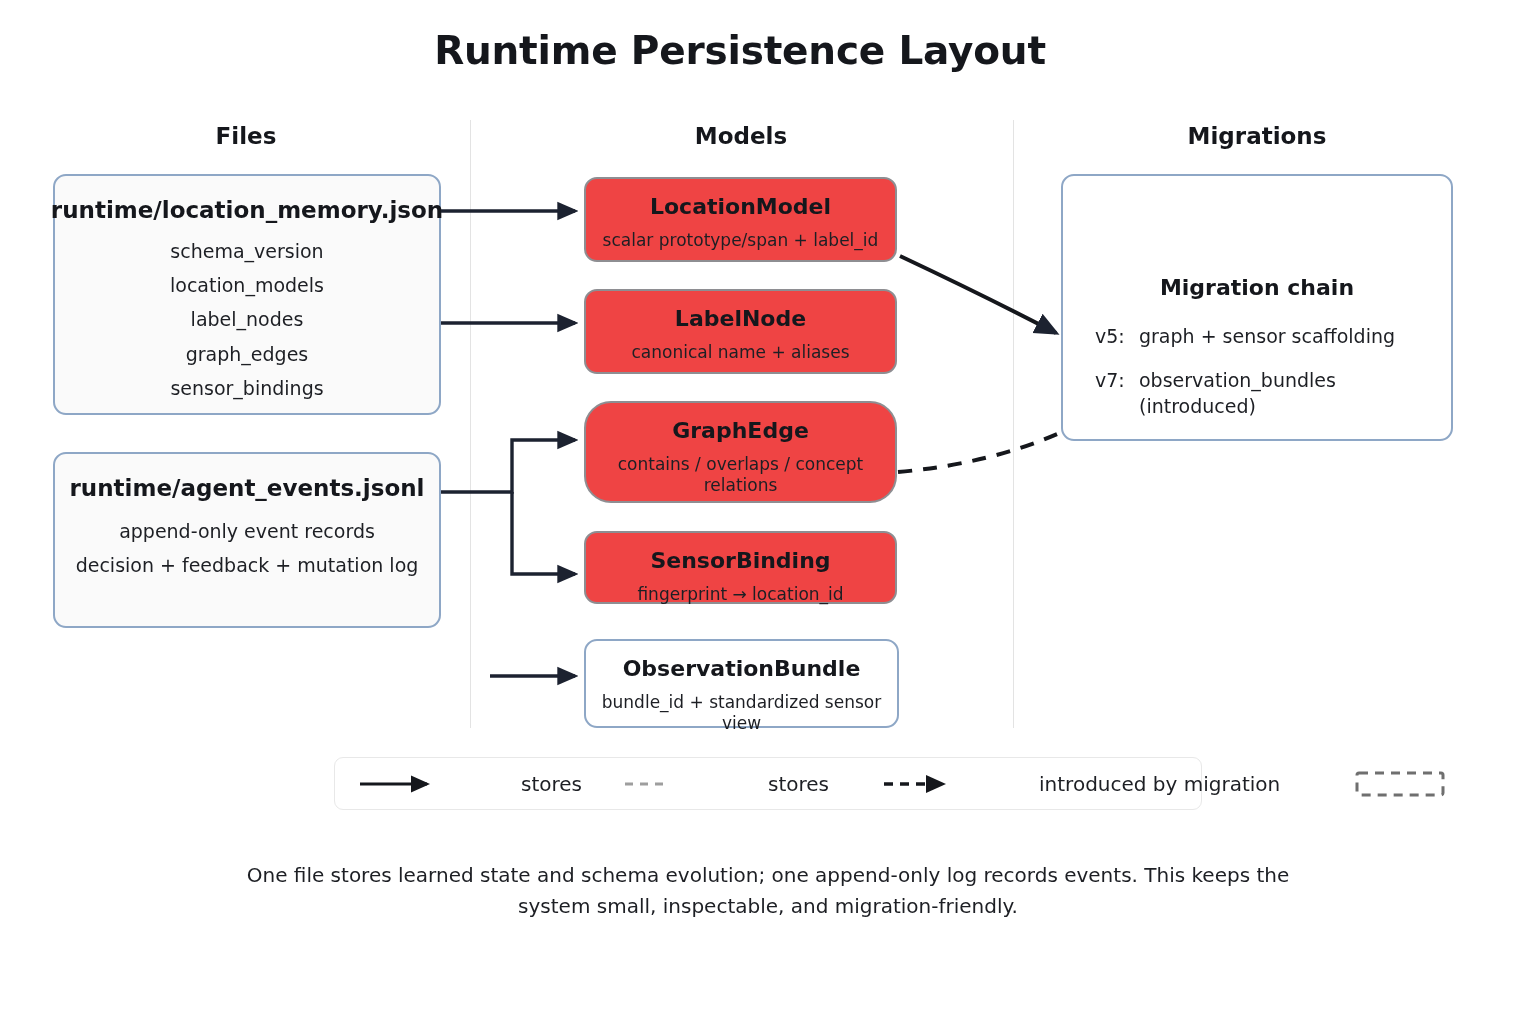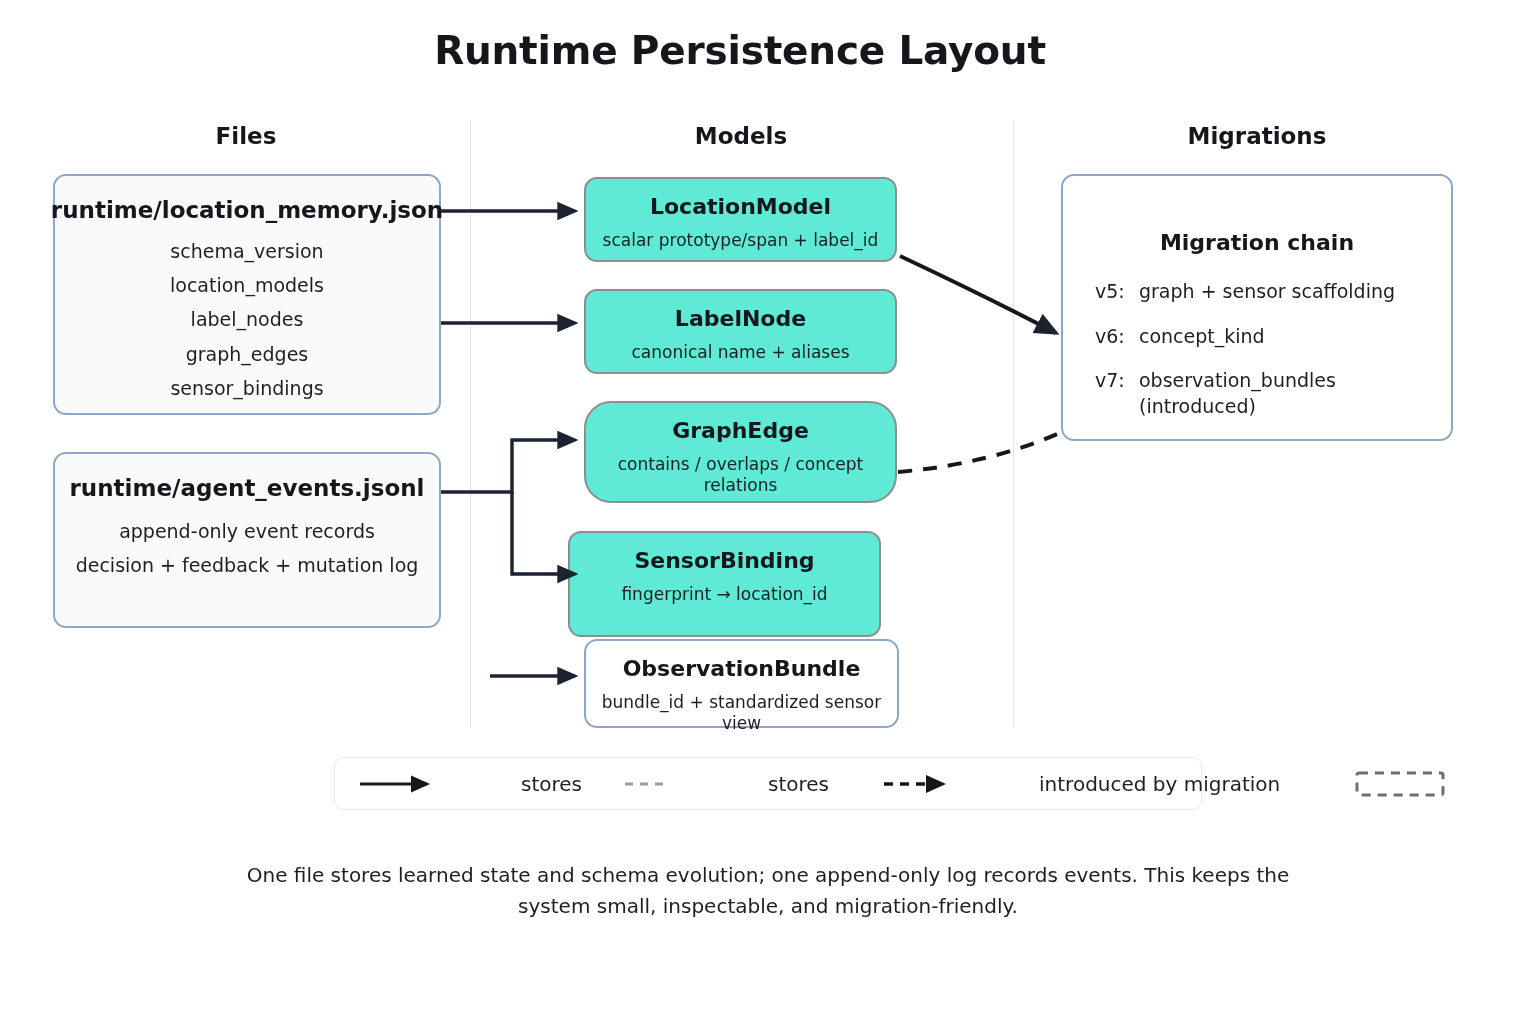--- a/index.html
+++ b/index.html
@@ -79,21 +79,21 @@
   }
 
   
   .file-box {
     border: 2px solid #8ea7c6;
     background: #fafafa;
   }
   
   .model-box {
     border: 2px solid #8e8e92;
-    background: #5eead4;
+    background: #ef4444;
   }
   
   .new-box {
     border: 2px solid #8ea7c6;
     background: #ffffff;
   }
   
   .migr-box {
     border: 2px solid #8ea7c6;
     background: #ffffff;
@@ -124,21 +124,21 @@
   #model-labelnode {
     left: 584px; top: 289px; width: 313px; height: 85px;
     padding-top: 14px;
   }
   #model-graphedge {
     left: 584px; top: 401px; width: 313px; height: 102px;
     padding-top: 14px;
     border-radius: 27px;
   }
   #model-sensorbinding {
-    left: 568px; top: 531px; width: 313px; height: 106px;
+    left: 584px; top: 531px; width: 313px; height: 73px;
     padding-top: 14px;
   }
   #model-observationbundle {
     left: 584px; top: 639px; width: 315px; height: 89px;
     padding-top: 14px;
   }
   .model-box .node-title, .new-box .node-title { font-size: 22px; }
   .model-box .node-sub,   .new-box .node-sub   { font-size: 17px; margin-top: 9px; width: 100%; }
 
   #migration-panel {
@@ -269,24 +269,20 @@
     <div class="node-title">ObservationBundle</div>
     <div class="node-sub">bundle_id + standardized sensor view</div>
   </div>
 
   <div class="node migr-box" id="migration-panel">
     <div class="node-title">Migration chain</div>
     <div class="migr-list">
       <div class="migr-row">
         <span class="ver">v5:</span>
         <span class="desc">graph + sensor scaffolding</span>
-      </div>
-      <div class="migr-row">
-        <span class="ver">v6:</span>
-        <span class="desc">concept_kind</span>
       </div>
       <div class="migr-row">
         <span class="ver">v7:</span>
         <span class="desc">observation_bundles (introduced)</span>
       </div>
     </div>
   </div>
 
   <svg id="edges" viewBox="0 0 1536 1024">
     <defs>

